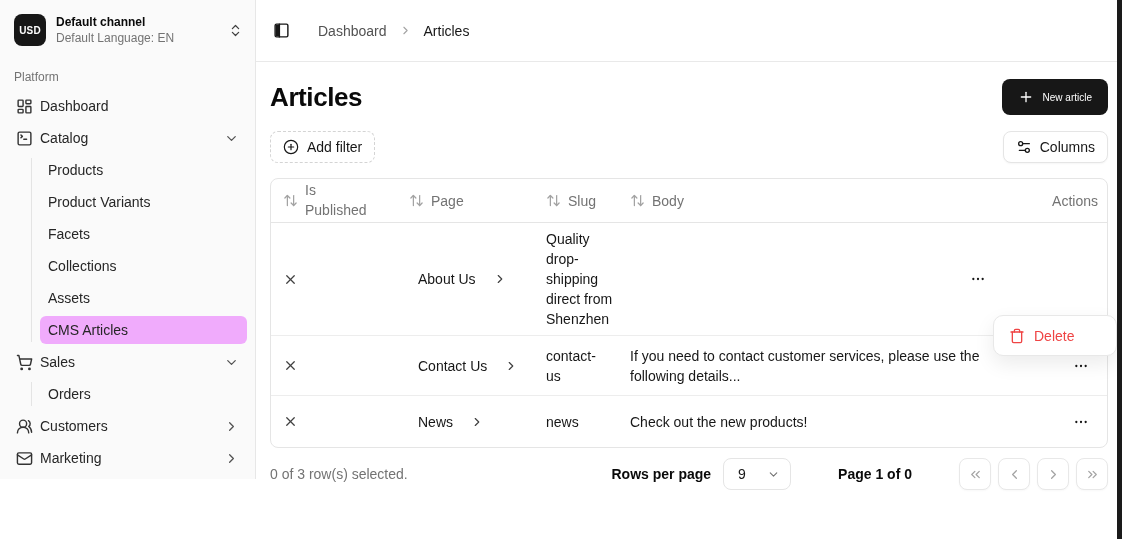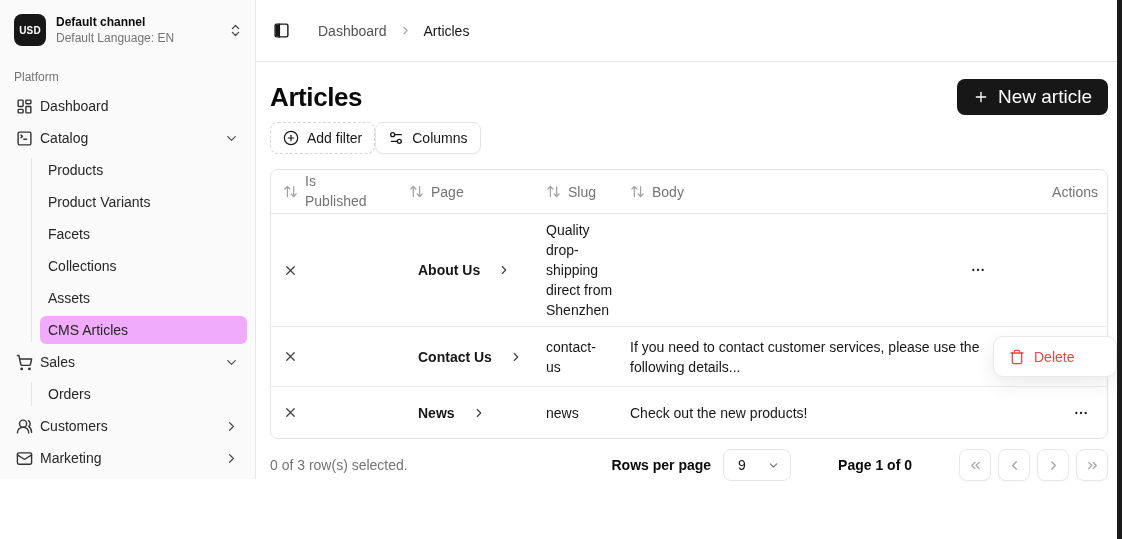--- a/index.html
+++ b/index.html
@@ -37,23 +37,23 @@
   .panel-btn { display:flex; color:#171717; cursor:pointer; }
   .crumbs { display:flex; align-items:center; gap:12px; margin-left:28px; font-size:14px; }
   .crumb-1 { color:#525252; cursor:pointer; }
   .crumb-sep { color:#a3a3a3; display:flex; }
   .crumb-2 { color:#171717; }
 
   .content { flex:1; padding:0 14px; position:relative; }
   .title-row { display:flex; align-items:center; justify-content:space-between; margin-top:17px; }
   .page-title { font-size:26px; font-weight:700; letter-spacing:-.4px; color:#0a0a0a; }
   .btn-primary { height:36px; background:#171717; color:#fff; border:none; border-radius:8px;
-    display:inline-flex; align-items:center; gap:9px; padding:0 16px; font-size:19px; font-weight:500;
+    display:inline-flex; align-items:center; gap:9px; padding:0 16px; font-size:10px; font-weight:500;
     font-family:inherit; cursor:pointer; }
-  .filter-row { display:flex; align-items:center; margin-top:7px; }
+  .filter-row { display:flex; align-items:center; justify-content:space-between; margin-top:16px; }
   .btn-dashed { height:32px; background:#fff; border:1px dashed #d4d4d4; border-radius:8px;
     display:inline-flex; align-items:center; gap:8px; padding:0 12px; font-size:14px; font-weight:500;
     color:#171717; font-family:inherit; cursor:pointer; }
   .btn-outline { height:32px; background:#fff; border:1px solid #e5e5e5; border-radius:8px;
     display:inline-flex; align-items:center; gap:8px; padding:0 12px; font-size:14px; font-weight:500;
     color:#171717; font-family:inherit; cursor:pointer; box-shadow:0 1px 2px rgba(0,0,0,.04); }
 
   
   .table { margin-top:15px; border:1px solid #e5e5e5; border-radius:8px; overflow:hidden; }
   .thead, .tr { display:grid; grid-template-columns:130px 137px 84px 1fr 103px; }
@@ -61,21 +61,21 @@
   .th { display:flex; align-items:center; gap:7px; padding:2px 8px; cursor:pointer; }
   .th.c-pub { padding-left:12px; }
   .th .wrap { display:inline-block; width:66px; line-height:1.4; }
   .th.c-actions { justify-content:flex-end; padding-right:9px; cursor:default; }
   .sort-ic { color:#a3a3a3; display:flex; flex:none; }
   .tr { border-bottom:1px solid #ededed; }
   .tr:last-child { border-bottom:none; }
   .tr.r1 { min-height:50px; } .tr.r2 { min-height:60px; } .tr.r3 { min-height:51px; }
   .td { display:flex; align-items:center; padding:6px 8px; font-size:14px; color:#171717; line-height:20px; }
   .td.c-pub { padding-left:12px; color:#404040; }
-  .td.c-title { font-weight:700; gap:17px; padding-left:17px; cursor:pointer;align-items:center; }
+  .td.c-title { font-weight:400; gap:17px; padding-left:17px; cursor:pointer;align-items:center; }
   .td.c-title .chev { color:#404040; display:flex; }
   .td.c-slug { padding-right:16px; }
   .td.c-body { padding-right:6px; }
   .td.c-actions { justify-content:flex-end; padding-right:14px; }
   .dots-btn { display:flex; color:#171717; cursor:pointer; background:none; border:none; padding:4px; }
 
   
   .tfoot { display:flex; align-items:center; margin-top:10px; height:32px; }
   .sel-text { font-size:14px; color:#737373; }
   .foot-right { margin-left:auto; display:flex; align-items:center;justify-content:space-between; }
@@ -85,21 +85,21 @@
     display:flex; align-items:center; justify-content:space-between; padding:0 10px 0 14px;
     font-size:14px; color:#171717; cursor:pointer; }
   .rpp-select .chev { color:#737373; display:flex; }
   .page-info { font-size:14px; font-weight:600; color:#0a0a0a; margin-left:47px; }
   .pager { display:flex; gap:7px; margin-left:47px; }
   .pg-btn { width:32px; height:32px; border:1px solid #e8e8e8; border-radius:8px; background:#fff;
     display:flex; align-items:center; justify-content:center; color:#a3a3a3; cursor:pointer;
     box-shadow:0 1px 2px rgba(0,0,0,.03); padding:0; }
 
   
-  .ctx-menu { position:absolute; left:993px; top:336px; width:124px; height:41px; background:#fff;
+  .ctx-menu { position:absolute; left:993px; top:315px; width:124px; height:41px; background:#fff;
     border:1px solid #e8e8e8; border-radius:10px; box-shadow:0 8px 20px rgba(0,0,0,.08);
     display:flex; align-items:center; gap:9px; padding:0 15px; z-index:10; cursor:pointer; }
   .ctx-menu .lbl { font-size:14px; color:#ef4444; }
   .ctx-menu .ticon { color:#ef4444; display:flex; }
 
   
   .scroll-strip { position:absolute; right:0; top:0; width:5px; height:539px; background:#1a1a1a; z-index:20; }
 </style>
 </head>
 <body>

